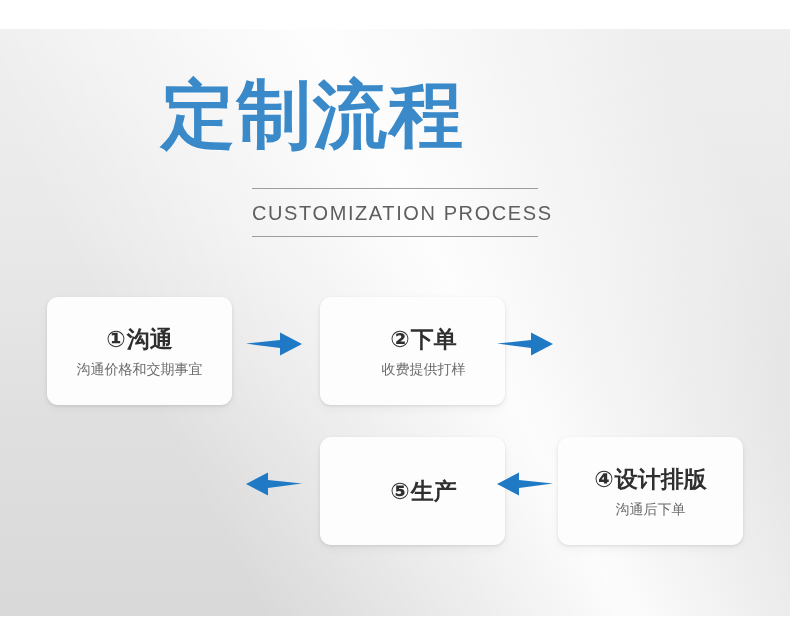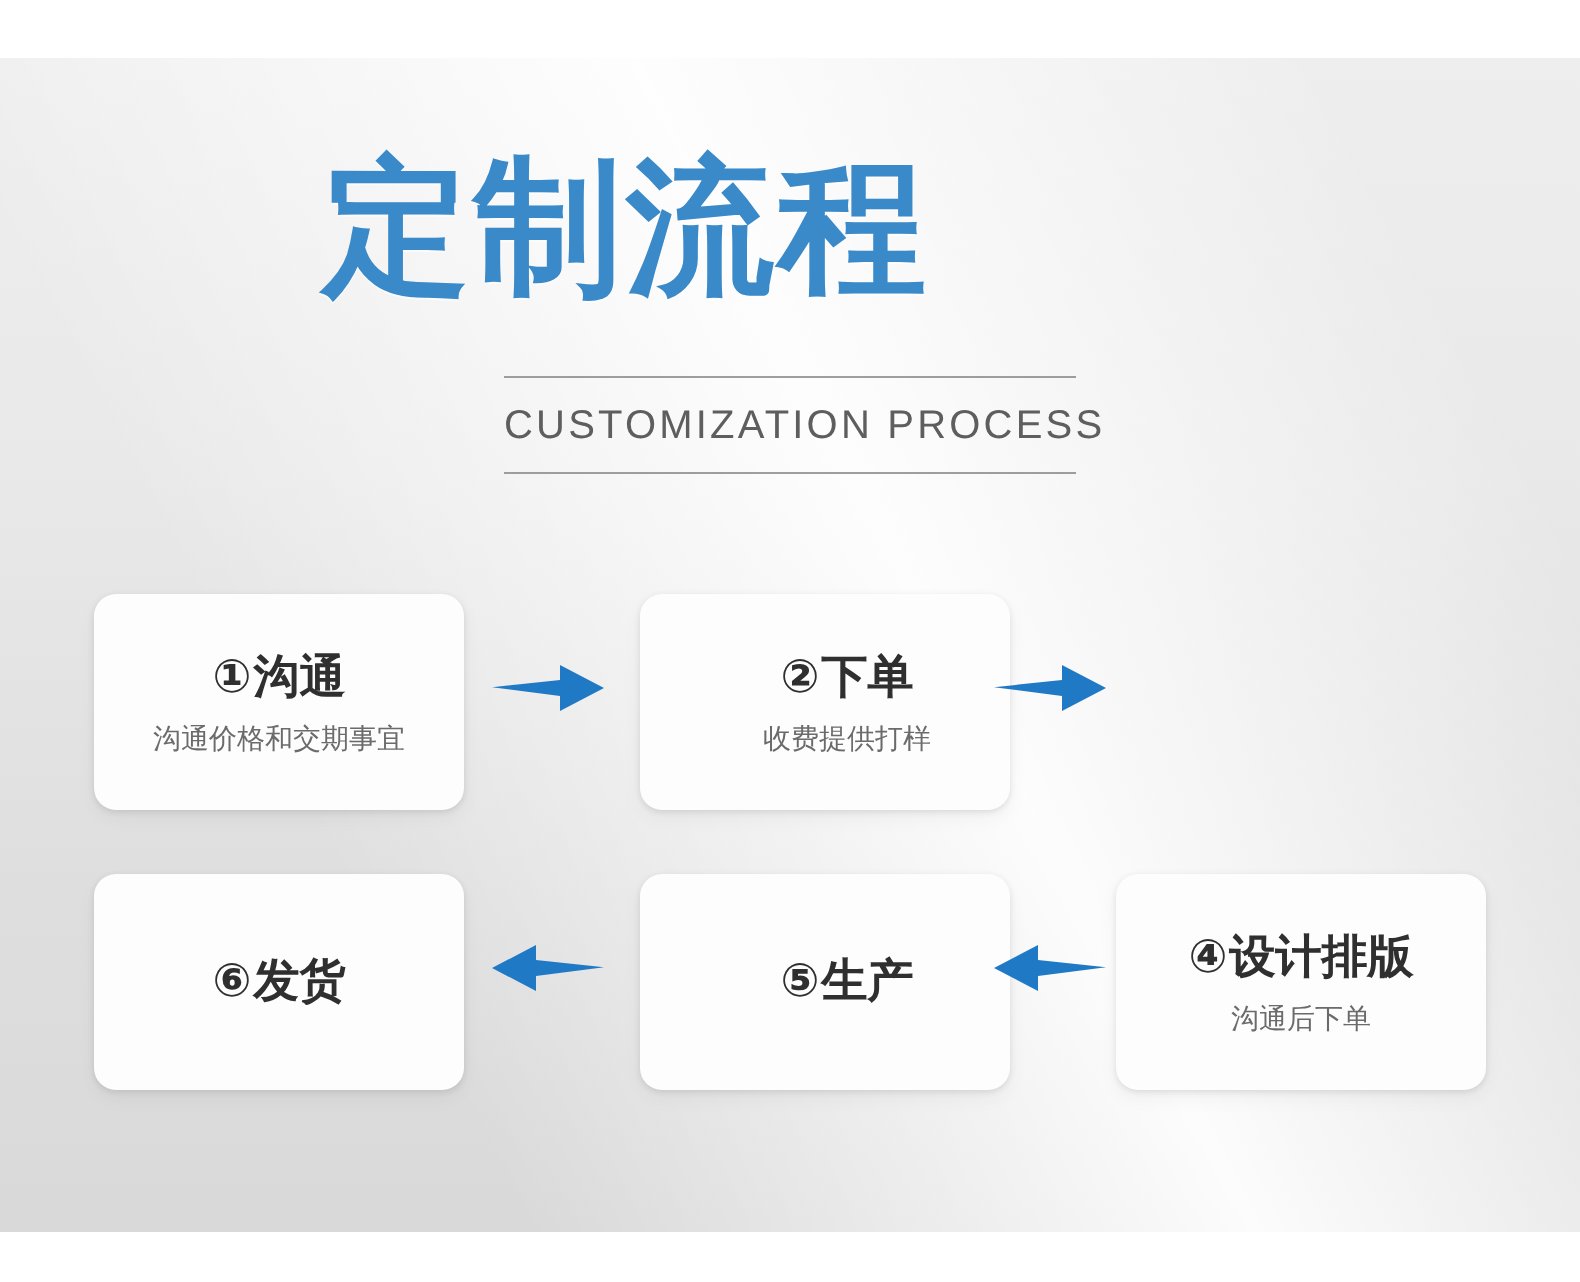--- a/index.html
+++ b/index.html
@@ -188,26 +188,20 @@
       <div class="card-desc">沟通后下单</div>
     </div>
 
     <div class="card r2 c2 no-desc">
       <div class="card-title">
         <span class="num">⑤</span><span>生产</span>
       </div>
 
     </div>
 
-    <div class="card r2 c1 no-desc">
-      <div class="card-title">
-        <span class="num">⑥</span><span>发货</span>
-      </div>
-
-    </div>
 
     <div class="arrow a1">
       <svg viewBox="0 0 56 26" xmlns="http://www.w3.org/2000/svg">
         <path d="M0 12.6 L34 9.0 L34 1.5 L56 13.0 L34 24.5 L34 17.0 Z" fill="#2079c4"></path>
       </svg>
     </div>
 
     <div class="arrow a2">
       <svg viewBox="0 0 56 26" xmlns="http://www.w3.org/2000/svg">
         <path d="M0 12.6 L34 9.0 L34 1.5 L56 13.0 L34 24.5 L34 17.0 Z" fill="#2079c4"></path>

